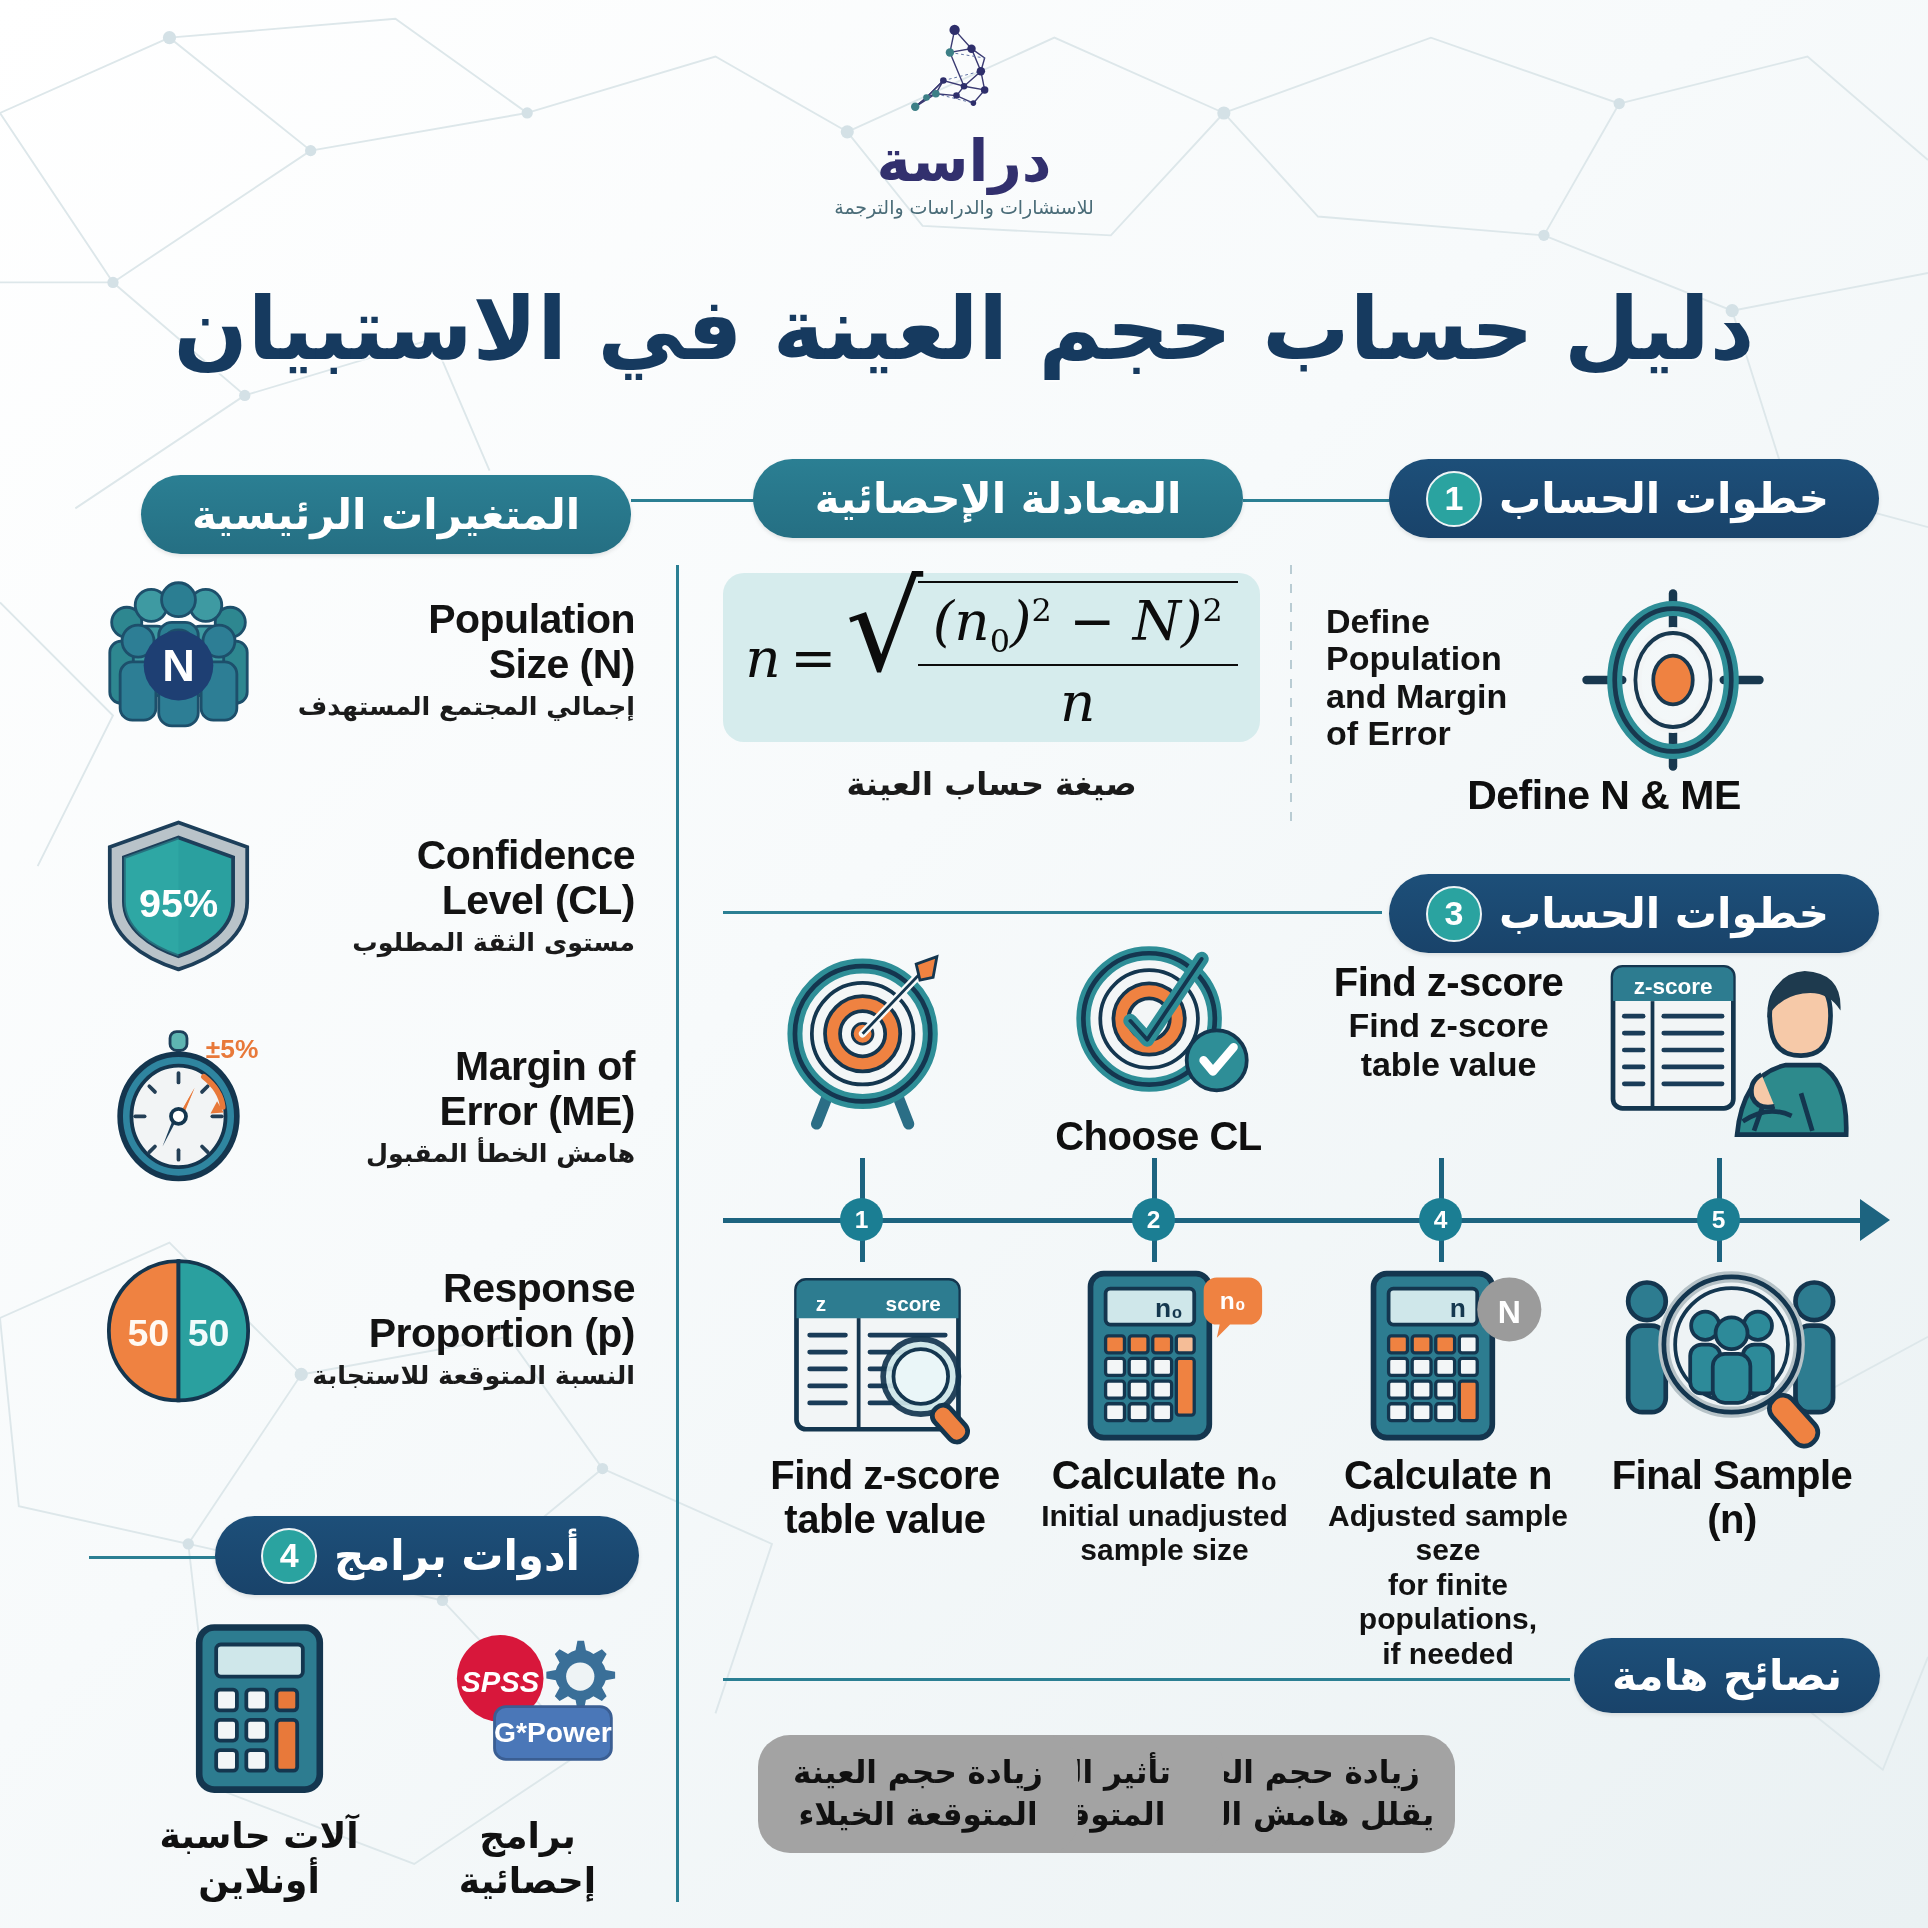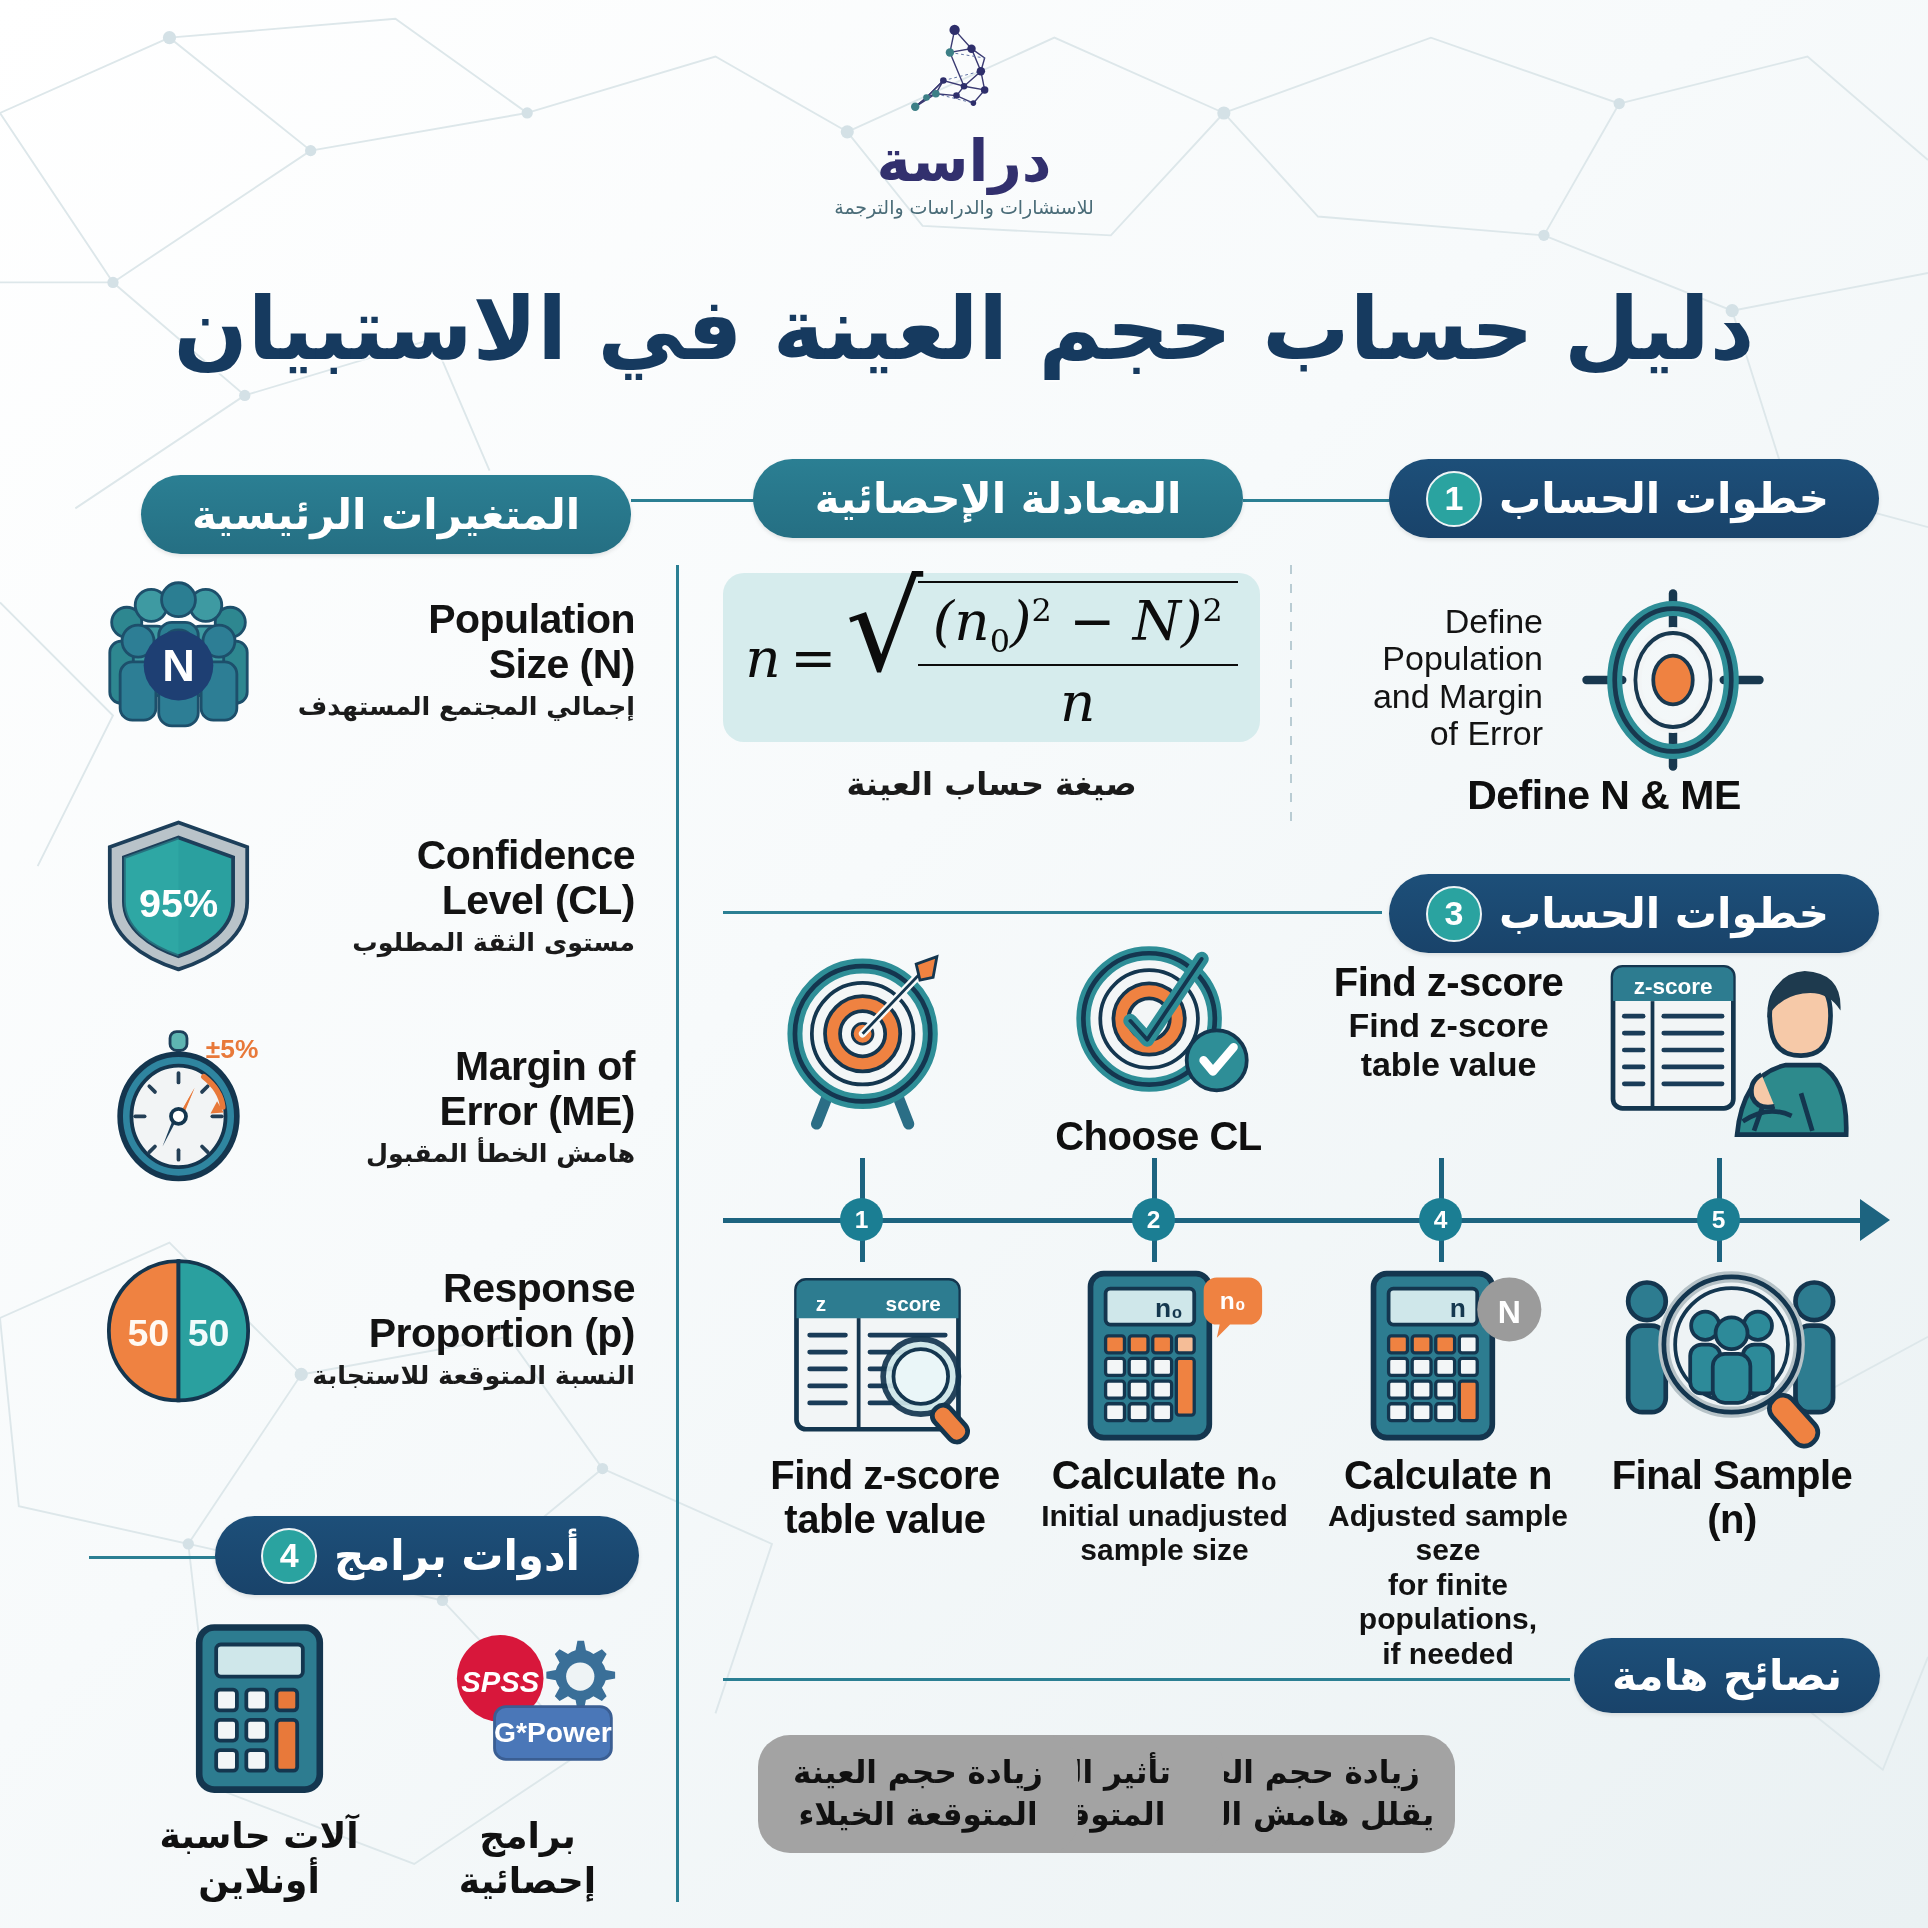--- a/index.html
+++ b/index.html
@@ -104,22 +104,22 @@
   sub.z { font-size: 0.58em; vertical-align: sub; font-style: normal; }
   .formula-cap {
     position: absolute; width: 100%; text-align: center;
     font-family: "DejaVu Sans", sans-serif; direction: rtl;
     font-size: 32px; font-weight: 700; color: #1b1b1b;
   }
 
   
   .step1 { position: absolute; display: flex; align-items: flex-start; gap: 17px; }
   .step1-text {
-    text-align: right; font-family: "Liberation Sans", sans-serif;
-    font-weight: 400; font-size: 34px; color: #131313; line-height: 1.1;
+    text-align: left; font-family: "Liberation Sans", sans-serif;
+    font-weight: 700; font-size: 34px; color: #131313; line-height: 1.1;
   }
   .step1-caption {
     position: absolute; text-align: center; width: 100%;
     font-family: "Liberation Sans", sans-serif;
     font-weight: 700; font-size: 41px; color: #0f0f0f; letter-spacing: -0.5px;
   }
 
   
   .timeline-line { position: absolute; height: 4.7px; background: #1d6480; }
   .tl-node {

